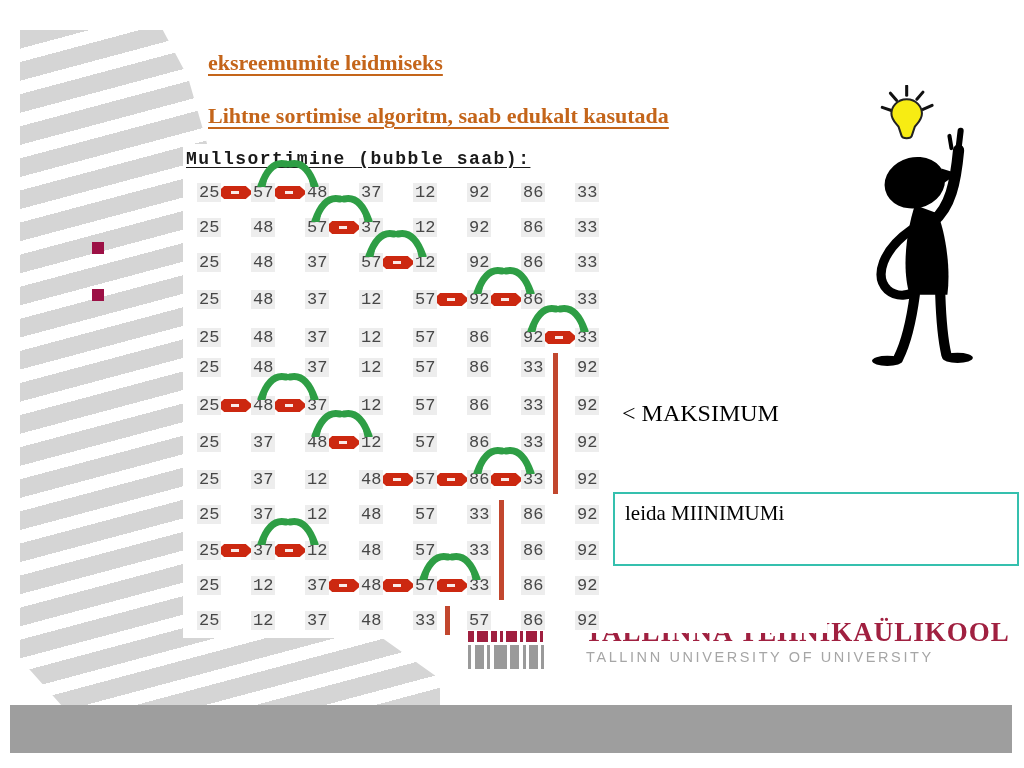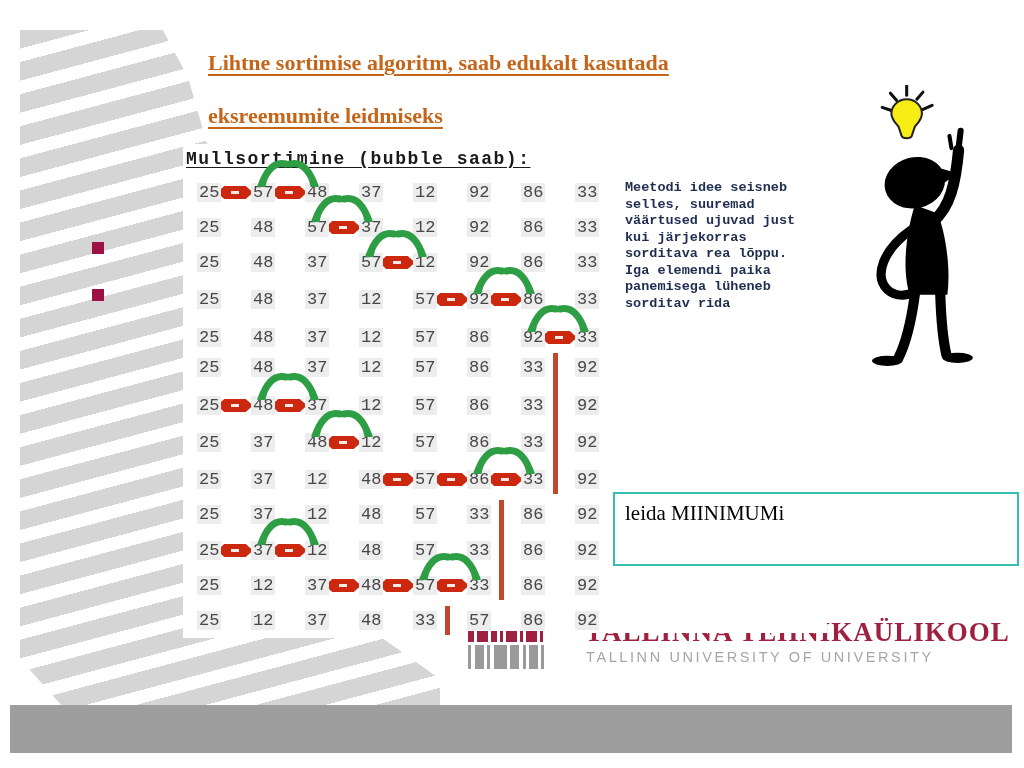--- a/index.html
+++ b/index.html
@@ -59,22 +59,22 @@
 <body>
 
 <div class="slide" style="--title-color: #C4651A; --swap-red: #CC2810; --bar-red: #C2472E; --bullet: #9C1045; --brand: #A02040; --note-text: #1E2D50; --box-border: #35C0AE; --footer-gray: #9E9E9E; --pattern-gray: #D5D5D5; --subtitle-gray: #A6A6A6;">
 
   <div class="pattern"></div>
 
   <div class="bullet" style="left:92px;top:242px;"></div>
   <div class="bullet" style="left:92px;top:289px;"></div>
 
   <div class="title">
+    <span>eksreemumite leidmiseks</span>
     <span>Lihtne sortimise algoritm, saab edukalt kasutada</span>
-    <span>eksreemumite leidmiseks</span>
   </div>
 
   <div class="panel"></div>
 
   <div class="sort-heading">Mullsortimine (bubble saab):</div>
 
   <div>
       <div class="conn" style="left: 217px; top: 186px; width: 36px;">
         <i></i>
       </div>
@@ -291,31 +291,22 @@
       <span class="num" style="left: 359px; top: 611px;">48</span>
       <span class="num" style="left: 413px; top: 611px;">33</span>
       <span class="num" style="left: 467px; top: 611px;">57</span>
       <span class="num" style="left: 521px; top: 611px;">86</span>
       <span class="num" style="left: 575px; top: 611px;">92</span>
       <div class="vbar" style="left: 553px; top: 353px; height: 141px;"></div>
       <div class="vbar" style="left: 499px; top: 500px; height: 100px;"></div>
       <div class="vbar" style="left: 445px; top: 606px; height: 29px;"></div>
     </div>
 
-  <div class="note">
-      <div>Meetodi idee seisneb</div>
-      <div>selles, suuremad</div>
-      <div>väärtused ujuvad just</div>
-      <div>kui järjekorras</div>
-      <div>sorditava rea lõppu.</div>
-      <div>Iga elemendi paika</div>
-      <div>panemisega lüheneb</div>
-      <div>sorditav rida</div>
-    </div>
-
+
+  <div class="maksimum">&lt; MAKSIMUM</div>
 
   <div class="minbox">
     <div>leida MIINIMUMi</div>
   </div>
 
   <svg class="figure" viewBox="0 0 140 280">
     <g stroke="#111" stroke-width="3" stroke-linecap="round">
       <line x1="36" y1="8" x2="42" y2="15"></line>
       <line x1="52" y1="1" x2="52" y2="10"></line>
       <line x1="68" y1="7" x2="62" y2="14"></line>

